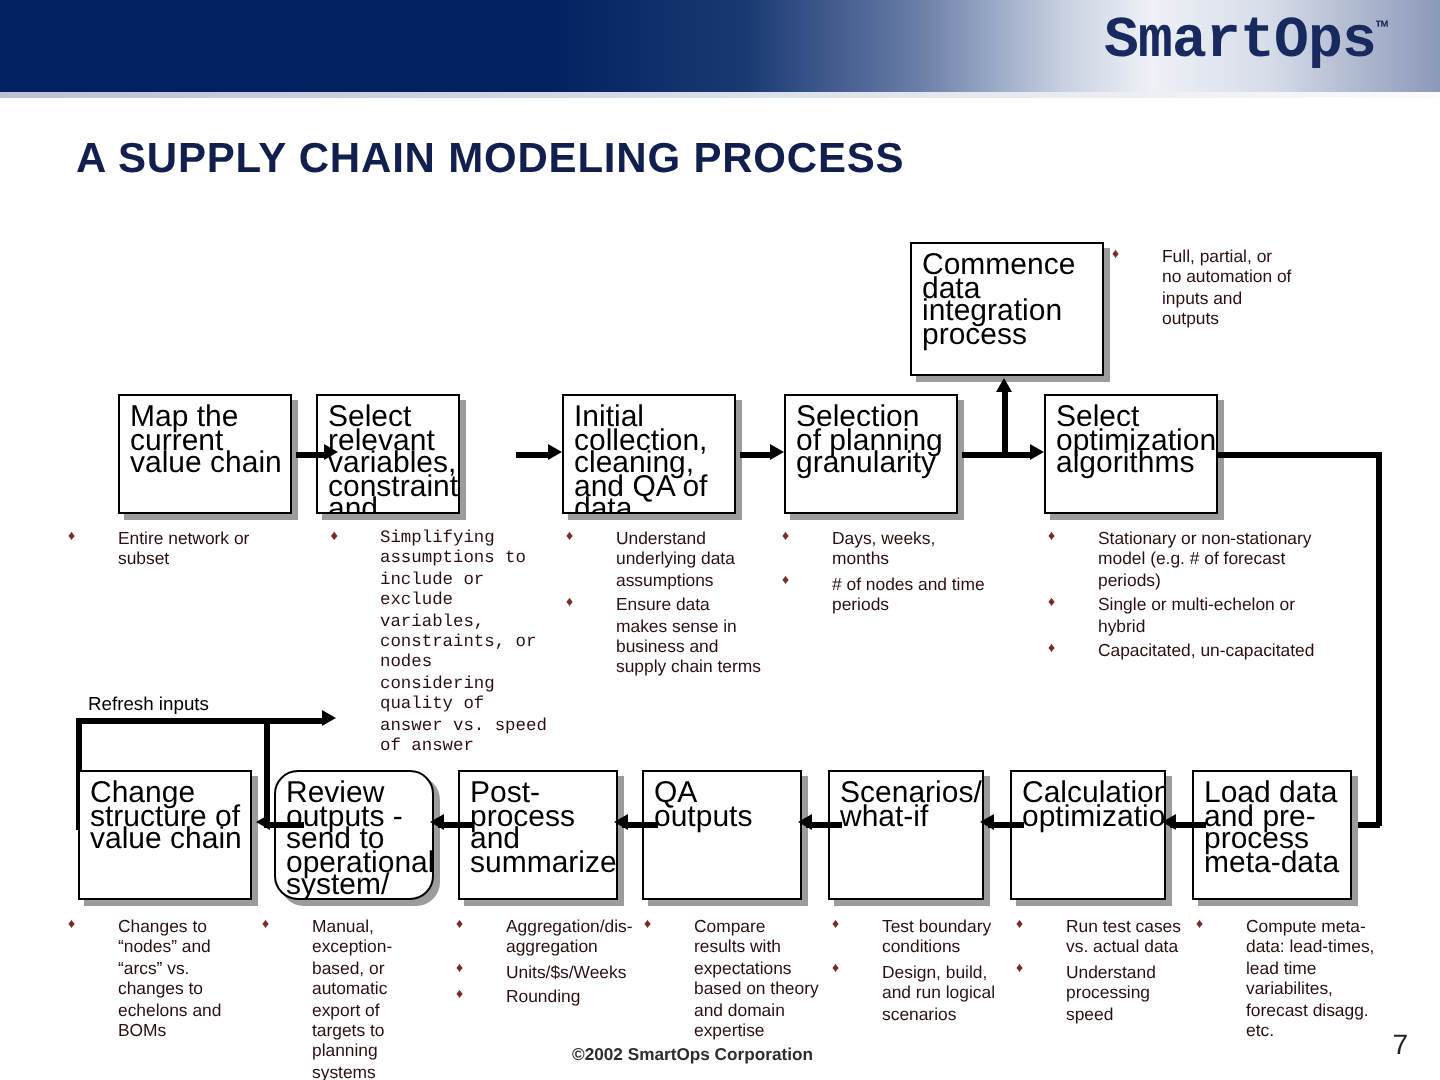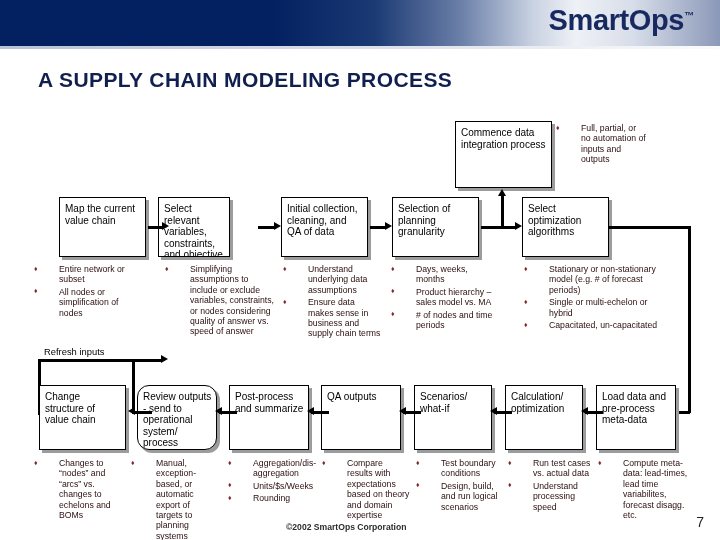--- a/index.html
+++ b/index.html
@@ -27,21 +27,21 @@
         #6b7fa8 64%,
         #c9d2e2 74%,
         #eef1f6 80%,
         #d7dde9 88%,
         #8b98b8 100%);
   }
   #logo {
     position: absolute;
     right: 26px;
     top: 4px;
-    font-family: Liberation Sans, sans-serif;
+    font-family: Liberation Mono, monospace;
     font-weight: bold;
     font-size: 29px;
     letter-spacing: -0.4px;
     color: #17295e;
   }
   #logo .tm {
     font-size: 10px;
     vertical-align: super;
     font-weight: bold;
     letter-spacing: 0;
@@ -65,21 +65,21 @@
     white-space: nowrap;
   }
 
   
   .pbox {
     position: absolute;
     background: #ffffff;
     border: 1.5px solid #000000;
     box-shadow: 3px 3px 0 0 #9c9c9c;
     box-sizing: border-box;
-    font-size: 10px;
+    font-size: 15px;
     line-height: 11.6px;
     color: #000000;
     padding: 5px 4px 3px 5px;
     overflow: hidden;
   }
 
   
   .blist {
     position: absolute;
     font-size: 8.7px;
@@ -193,35 +193,33 @@
 <div class="vline" style="left:501px; top:196px; height:31px;"></div>
 <div class="arrow up" style="left:498px; top:189px;"></div>
 
 <div class="hline" style="left:609px; top:226px; width:82px;"></div>
 <div class="vline" style="left:688px; top:226px; height:187px;"></div>
 <div class="hline" style="left:665px; top:411px; width:25px;"></div>
 <div class="arrow left" style="left:659px; top:407px;"></div>
 
 <div class="blist" style="left:34px; top:264px; width:104px;">
   <div class="bi">Entire network or subset</div>
-  <div class="bi">All nodes or simplification of nodes</div>
-</div>
-
-<div class="blist" style="left:165px; top:264px; width:110px;">
+</div>
+
+<div class="blist" style="left:165px; top:264px; width:110px;font-family:Liberation Mono, monospace;">
   <div class="bi">Simplifying assumptions to include or exclude variables, constraints, or nodes considering quality of answer vs. speed of answer</div>
 </div>
 
 <div class="blist" style="left:283px; top:264px; width:98px;">
   <div class="bi">Understand underlying data assumptions</div>
   <div class="bi">Ensure data makes sense in business and supply chain terms</div>
 </div>
 
 <div class="blist" style="left:391px; top:264px; width:104px;">
   <div class="bi">Days, weeks, months</div>
-  <div class="bi">Product hierarchy – sales model vs. MA</div>
   <div class="bi"># of nodes and time periods</div>
 </div>
 
 <div class="blist" style="left:524px; top:264px; width:140px;">
   <div class="bi">Stationary or non-stationary model (e.g. # of forecast periods)</div>
   <div class="bi">Single or multi-echelon or hybrid</div>
   <div class="bi">Capacitated, un-capacitated</div>
 </div>
 
 <div id="refresh-label">Refresh inputs</div>

